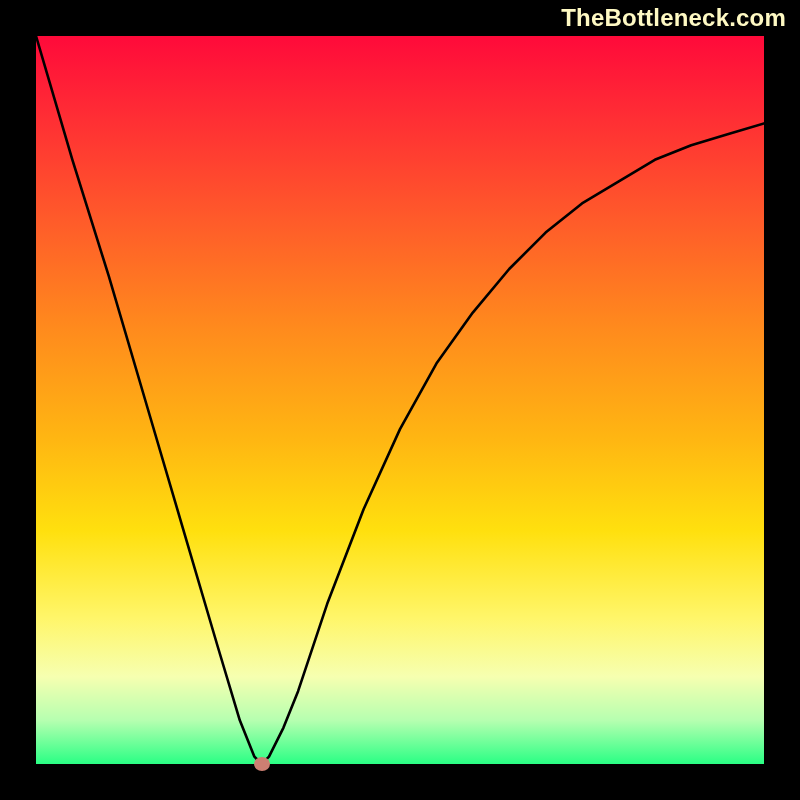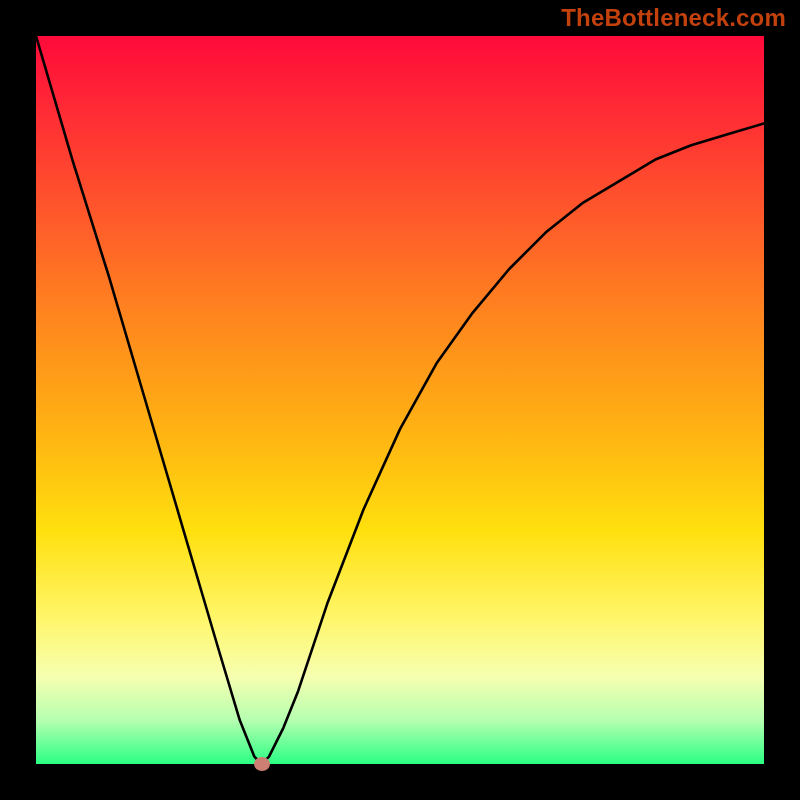--- a/index.html
+++ b/index.html
@@ -14,21 +14,21 @@
   .frame {
     position: relative;
     width: 800px;
     height: 800px;
     background: #000;
   }
   .watermark {
     position: absolute;
     top: 4px;
     right: 14px;
-    color: #c2410c;
+    color: #fef9c3;
     font-size: 24px;
     font-weight: 600;
     letter-spacing: 0.2px;
     z-index: 5;
   }
   .plot-area {
     position: absolute;
     left: 36px;
     top: 36px;
     width: 728px;

